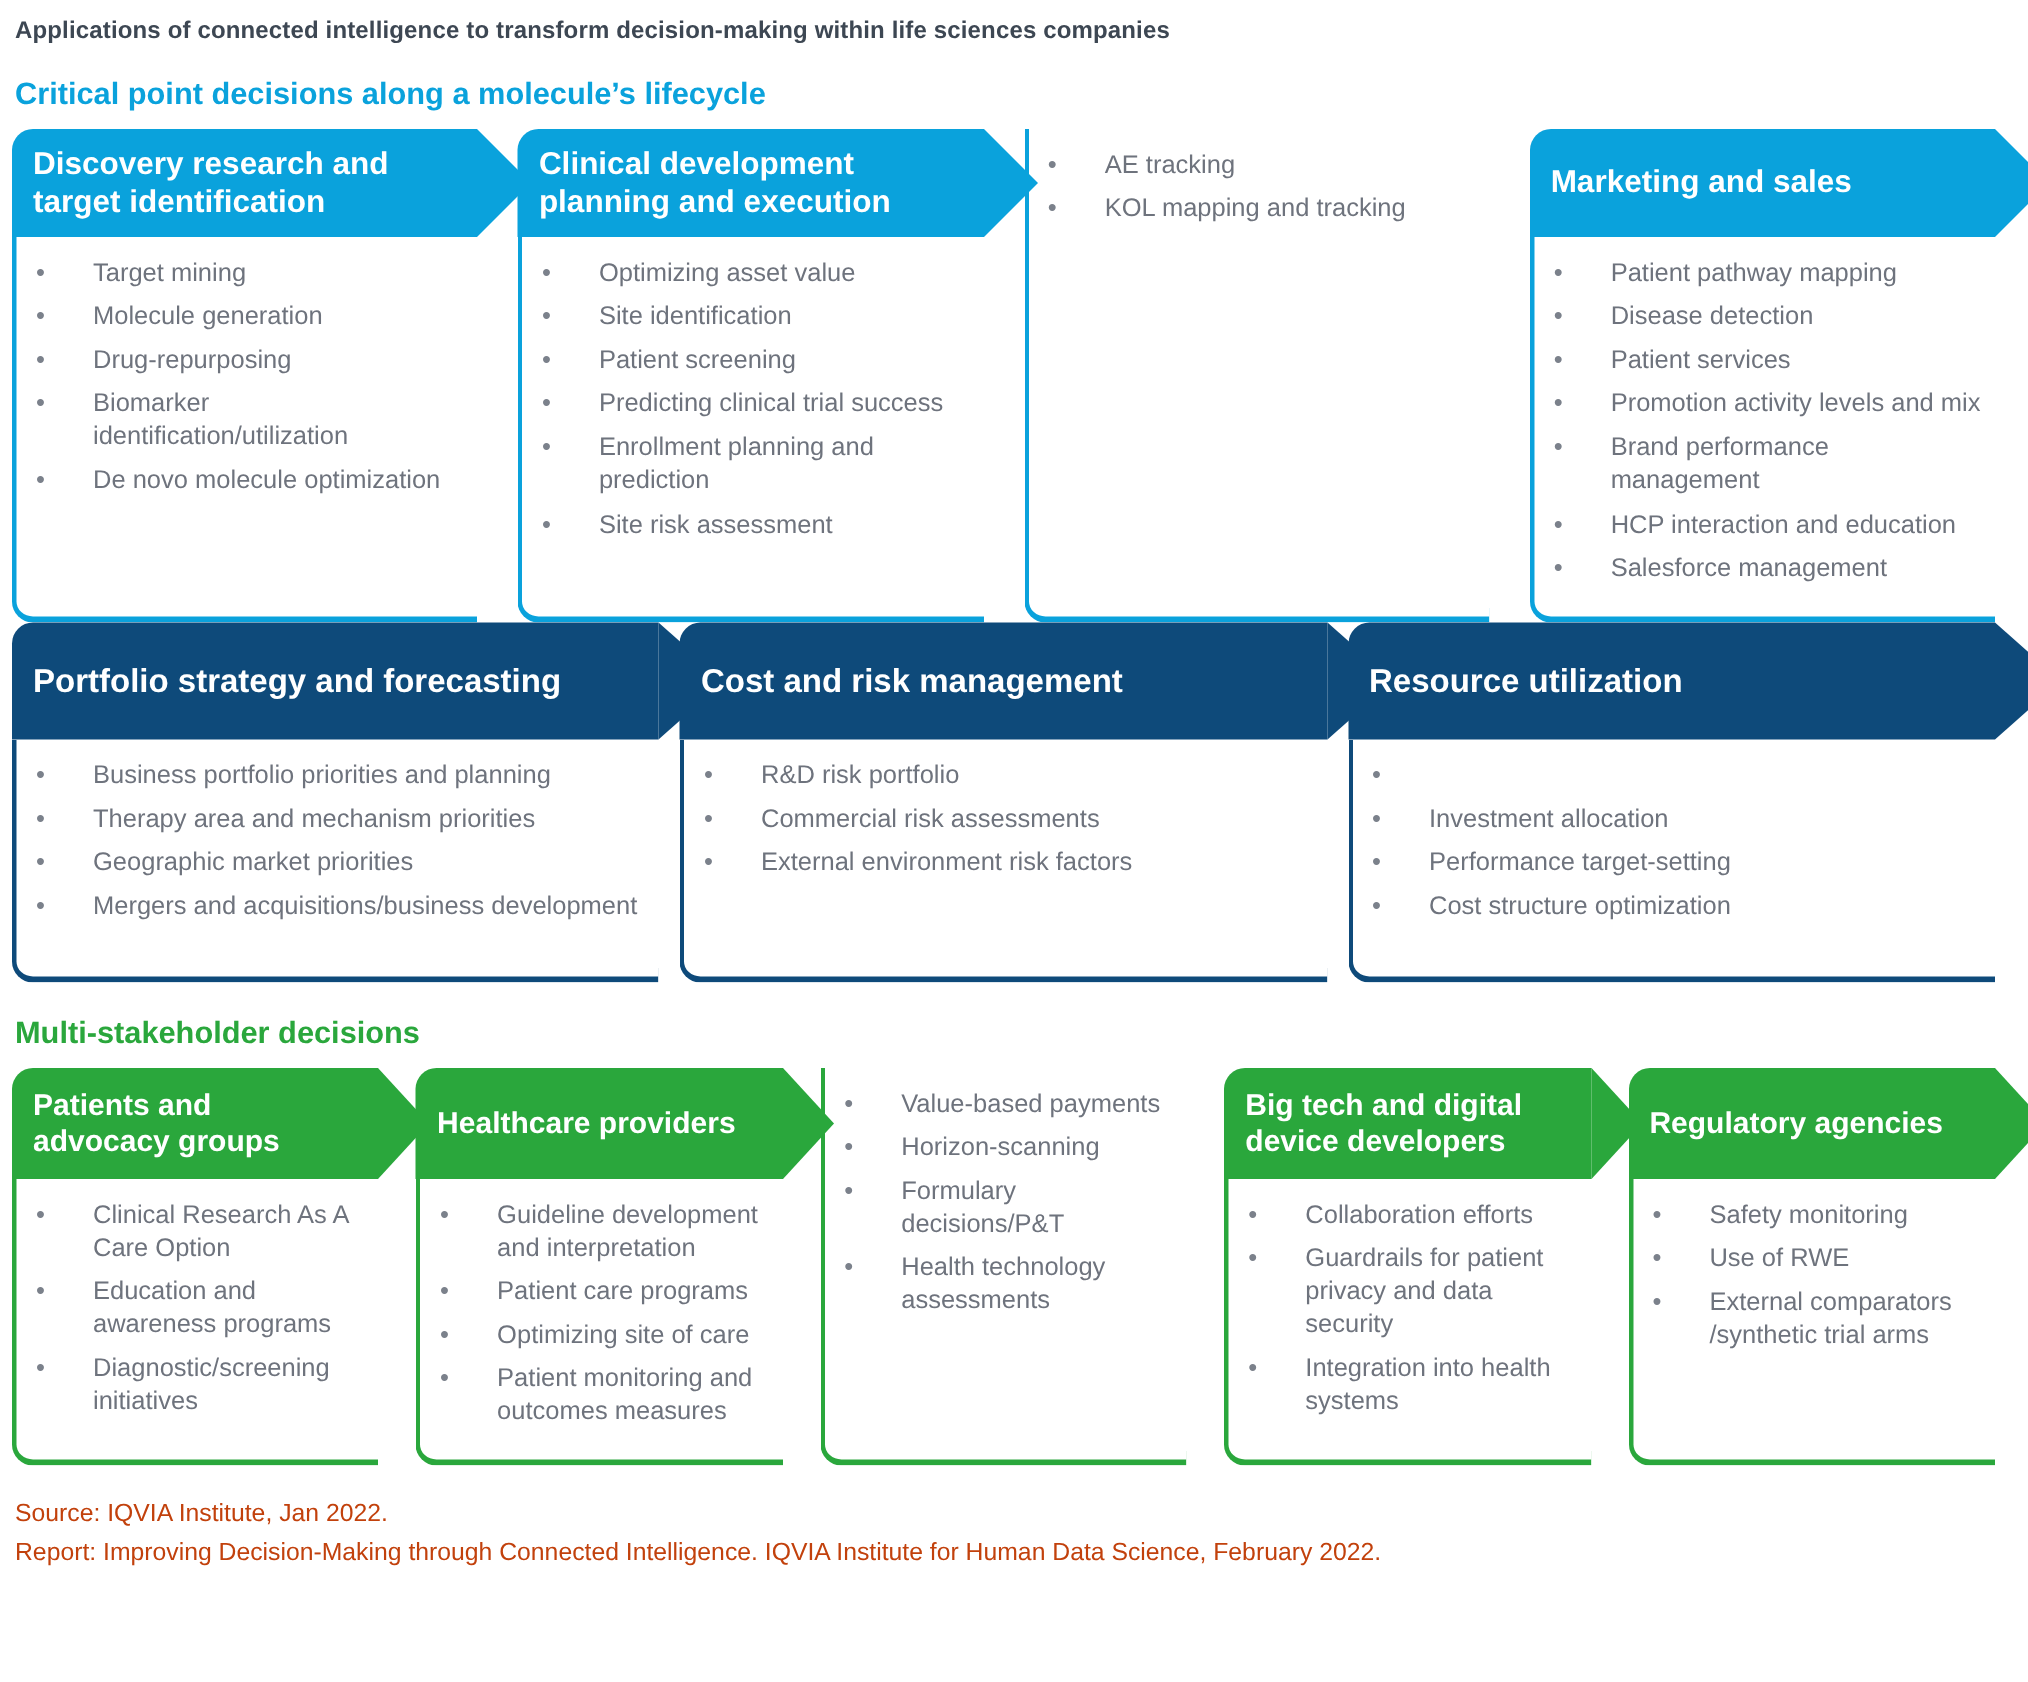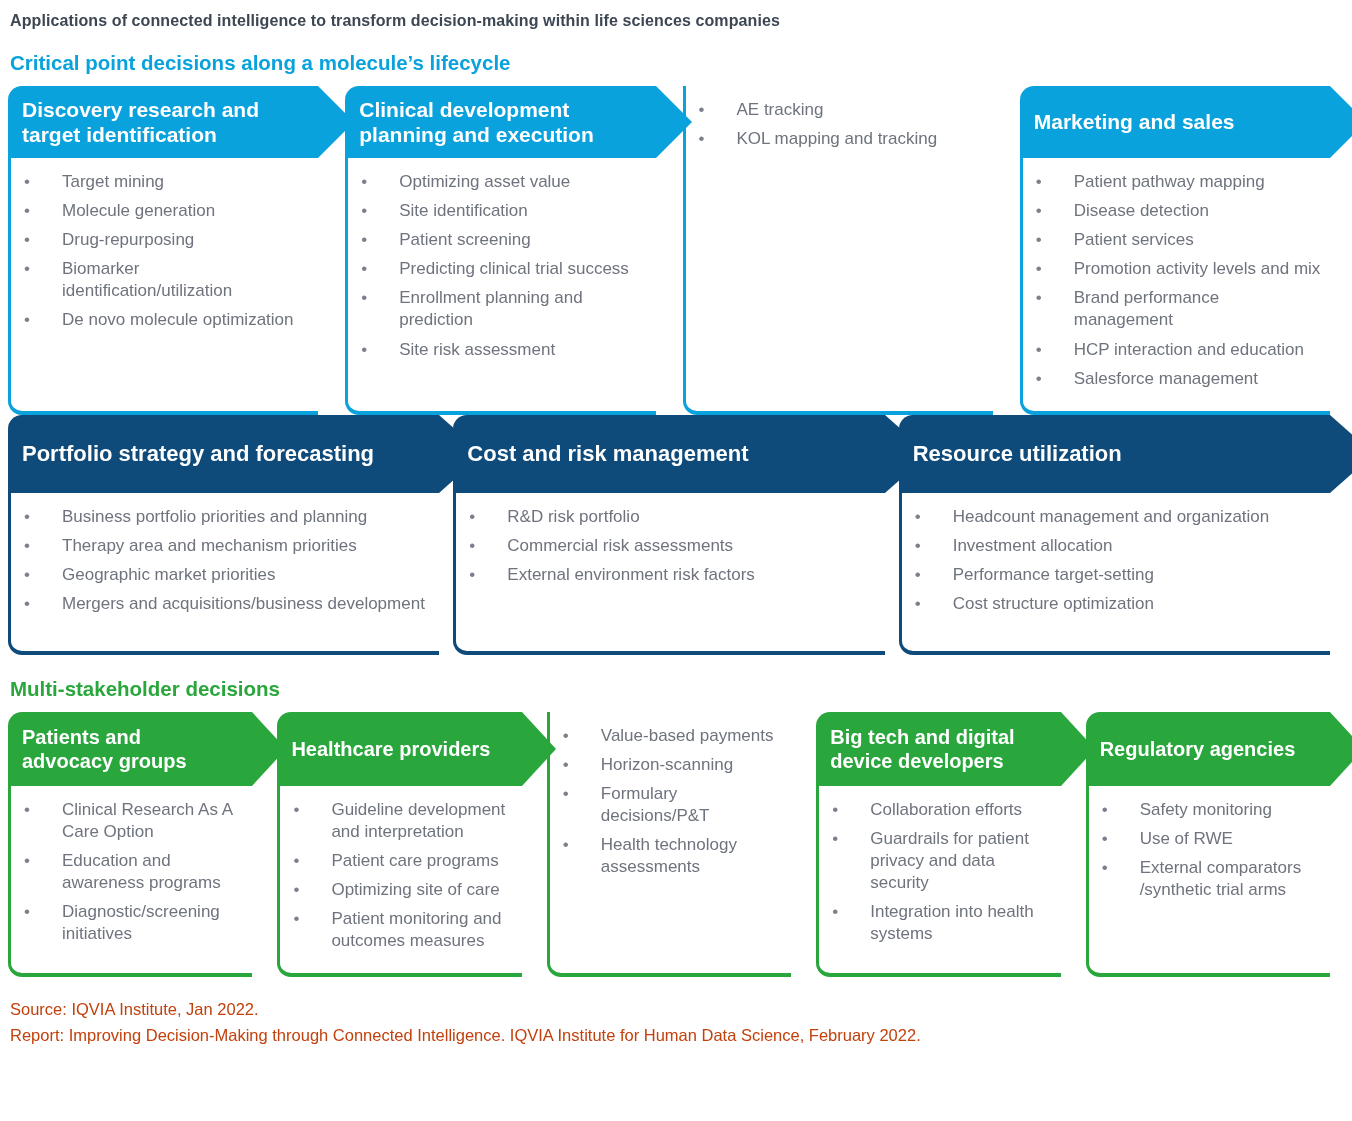--- a/index.html
+++ b/index.html
@@ -274,21 +274,20 @@
             </div>
           </div>
           <div class="card">
             <div class="card-header">
               <div class="card-title">Resource utilization</div>
             </div>
             <div class="card-body">
               <ul class="bullet-list">
                 <li class="bullet-item">
                   <span class="bullet-dot">•</span>
-                  <span class="bullet-text">Headcount management and organization</span>
                 </li>
                 <li class="bullet-item">
                   <span class="bullet-dot">•</span>
                   <span class="bullet-text">Investment allocation</span>
                 </li>
                 <li class="bullet-item">
                   <span class="bullet-dot">•</span>
                   <span class="bullet-text">Performance target-setting</span>
                 </li>
                 <li class="bullet-item">

